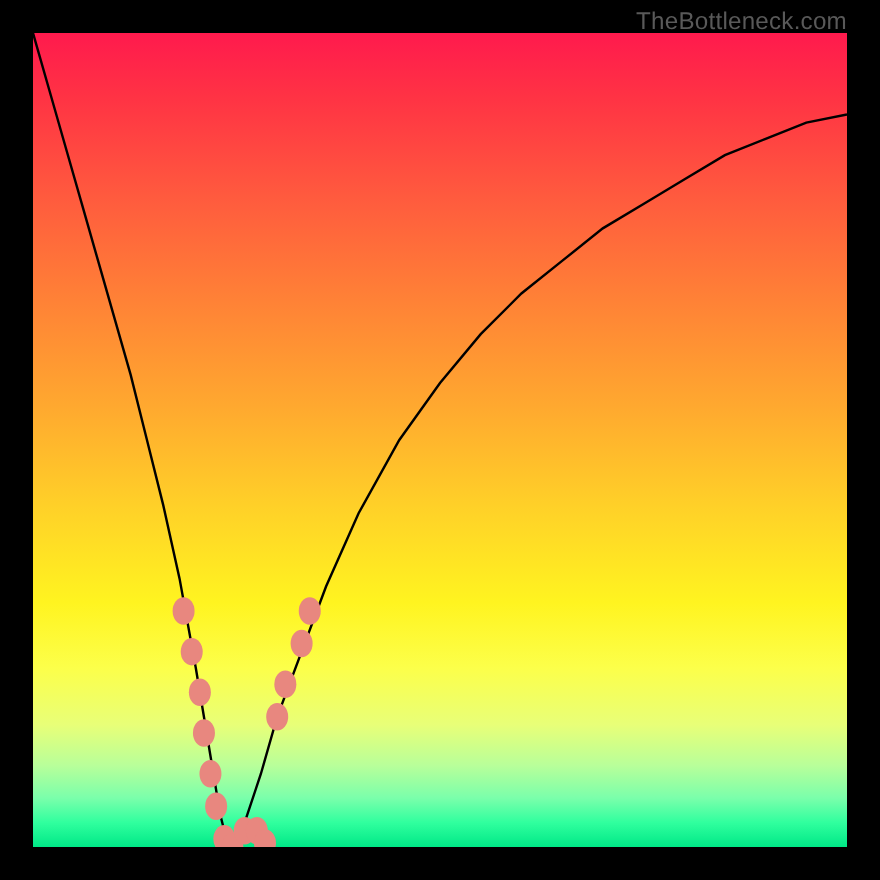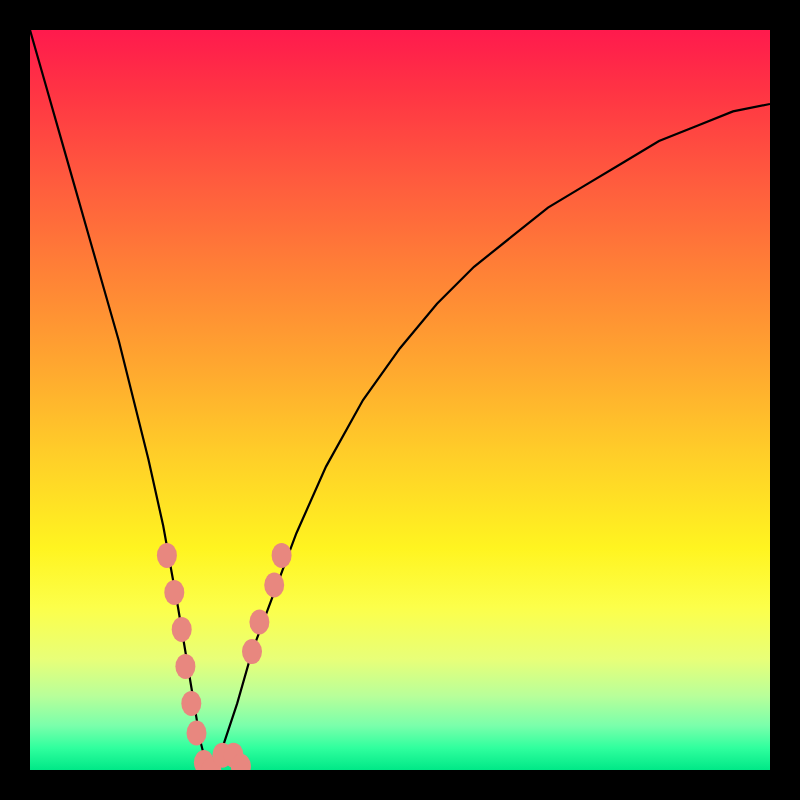--- a/index.html
+++ b/index.html
@@ -59,20 +59,21 @@
   .marker {
     fill: #e8877f;
     stroke: none;
   }
 </style>
 </head>
 <body>
 
 <div class="frame">
 
+  <div class="watermark">TheBottleneck.com</div>
 
   <div class="plot-area">
     <svg class="curve" viewBox="0 0 740 740" preserveAspectRatio="none">
       <path d="M0.00 0.00 L14.80 51.80 L29.60 103.60 L44.40 155.40 L59.20 207.20 L74.00 259.00 L88.80 310.80 L103.60 370.00 L118.40 429.20 L133.20 495.80 L148.00 577.20 L162.80 666.00 L170.20 710.40 L177.60 740.00 L185.00 740.00 L192.40 717.80 L207.20 673.40 L222.00 621.60 L244.20 562.40 L266.40 503.20 L296.00 436.60 L333.00 370.00 L370.00 318.20 L407.00 273.80 L444.00 236.80 L481.00 207.20 L518.00 177.60 L555.00 155.40 L592.00 133.20 L629.00 111.00 L666.00 96.20 L703.00 81.40 L740.00 74.00" id="curve-path" fill="none" stroke="#000" stroke-width="2.2"></path>
       <g id="markers-group">
           <ellipse cx="136.90" cy="525.40" rx="10" ry="12.5" class="marker"></ellipse>
           <ellipse cx="144.30" cy="562.40" rx="10" ry="12.5" class="marker"></ellipse>
           <ellipse cx="151.70" cy="599.40" rx="10" ry="12.5" class="marker"></ellipse>
           <ellipse cx="155.40" cy="636.40" rx="10" ry="12.5" class="marker"></ellipse>
           <ellipse cx="161.32" cy="673.40" rx="10" ry="12.5" class="marker"></ellipse>

